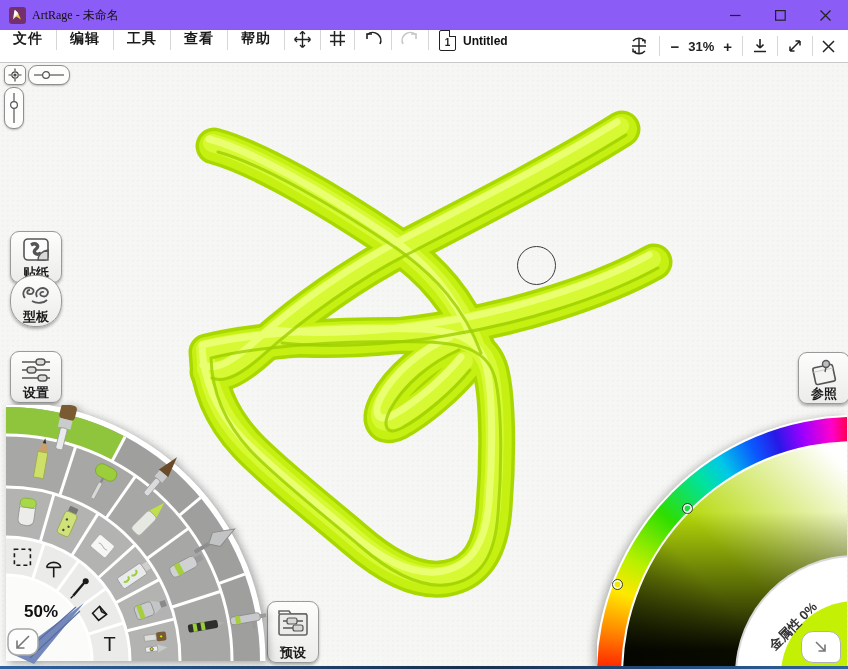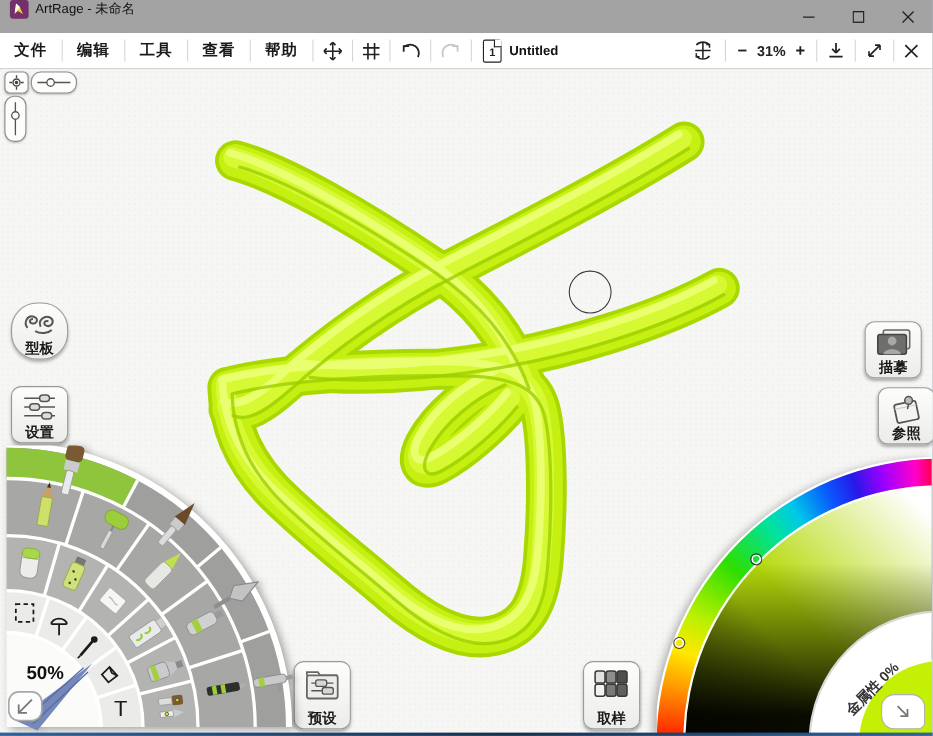--- a/index.html
+++ b/index.html
@@ -2,29 +2,29 @@
 <html><head>
 <meta charset="utf-8">
 <style>
   html,body{margin:0;padding:0;background:#333;}
   .window{
     position:relative;width:848px;height:669px;overflow:hidden;
     background:#fff;font-family:"Liberation Sans","DejaVu Sans",sans-serif;
     box-shadow:inset 1px 0 #a9b5c0, inset -1px 0 #a9b5c0;
   }
   
-  .titlebar{position:absolute;left:0;top:0;width:100%;height:30px;background:#a3a3a3;display:flex;}
+  .titlebar{position:absolute;left:0;top:0;width:100%;height:30px;background:#8b5cf6;display:flex;align-items:center;font-family:Liberation Serif, serif;}
   .app-icon{width:17px;height:17px;margin:0 6px 0 9px;border-radius:3px;background:#73306a;position:relative;flex:0 0 auto;}
   .app-icon::after{content:"";position:absolute;left:4px;top:3px;width:8px;height:10px;background:linear-gradient(135deg,#fff 40%,#e9c73a 60%);clip-path:polygon(20% 0,60% 30%,100% 100%,40% 70%,0 100%);}
   .title-text{font-size:12px;color:#111;}
   .win-controls{margin-left:auto;display:flex;height:100%;}
   .win-btn{width:45px;height:100%;display:flex;align-items:center;justify-content:center;}
   .win-btn svg{display:block;}
   
-  .menubar{position:absolute;left:0;top:30px;width:100%;height:32px;background:#fff;border-bottom:1px solid #c9c9c9;display:flex;align-items:center;box-shadow:0 1px 2px rgba(0,0,0,.12);}
+  .menubar{position:absolute;left:0;top:30px;width:100%;height:32px;background:#fff;border-bottom:1px solid #c9c9c9;display:flex;align-items:flex-start;box-shadow:0 1px 2px rgba(0,0,0,.12);}
   .menu-item{font-size:14px;font-weight:700;color:#1a1a1a;padding:0 13px;letter-spacing:1px;}
   .sep{width:1px;height:20px;background:#d6d6d6;flex:0 0 auto;}
   .mb-icon{padding:0 8px;display:flex;align-items:center;}
   .doc-chip{display:flex;align-items:center;gap:7px;padding:0 10px;}
   .doc-glyph{width:15px;height:19px;border:1.6px solid #222;border-radius:2px;position:relative;display:flex;align-items:flex-end;justify-content:center;background:#fff;}
   .doc-glyph::before{content:"";position:absolute;right:-1px;top:-1px;width:6px;height:6px;background:#fff;border-left:1.6px solid #222;border-bottom:1.6px solid #222;}
   .doc-badge{font-size:10px;font-weight:700;color:#222;line-height:1;margin-bottom:2px;}
   .doc-name{font-size:12px;font-weight:700;color:#111;}
   .mb-right{margin-left:auto;display:flex;align-items:center;height:100%;}
   .zoom-chunk{display:flex;align-items:center;gap:9px;padding:0 10px;font-weight:700;color:#222;}
@@ -242,20 +242,30 @@
           <circle cx="13" cy="6" r="3.4" fill="#fff"></circle>
       </svg>
     </div>
     <div class="widget" id="vslider-widget">
       <svg width="12" height="32" fill="none" stroke="#555" stroke-width="1.2">
         <path d="M6,1 V31"></path>
           <circle cx="6" cy="13" r="3.4" fill="#fff"></circle>
       </svg>
     </div>
 
+    <div class="panel-btn" style="left:10px;top:168px;">
+      <span class="icon">
+        <svg width="30" height="26" fill="none">
+          <rect x="3" y="2" width="24" height="21" rx="4" fill="#fdfdfd" stroke="#555" stroke-width="1.6"></rect>
+          <path d="M10,8 C15,5 19,9 15,12 C11,15 15,19 20,16" stroke="#555" stroke-width="3.4" fill="none"></path>
+          <path d="M17,23 L27,23 L27,13 C21,14 17,18 17,23 Z" fill="#d8d8d6" stroke="#555" stroke-width="1.4"></path>
+        </svg>
+      </span>
+      <span class="lbl">贴纸</span>
+    </div>
     <div class="panel-btn" style="left:10px;top:212px;border-radius:24px;">
       <span class="icon">
         <svg width="32" height="26" fill="none" stroke="#555" stroke-width="1.8">
           <path d="M5,17 C1,12 5,5 11,7 C16,9 13,14 9,13 C6,12 7,9 10,9" fill="#f2f2f0"></path>
           <path d="M17,16 C14,10 21,5 26,8 C30,11 27,17 22,15 C19,14 20,10 24,11" fill="#f2f2f0"></path>
           <path d="M12,20 C17,23 24,22 27,19"></path>
         </svg>
       </span>
       <span class="lbl">型板</span>
     </div>
@@ -264,31 +274,20 @@
         <svg width="32" height="26" fill="none" stroke="#555" stroke-width="1.4">
           <path d="M2,5 H30 M2,13 H30 M2,21 H30"></path>
           <rect x="16" y="2" width="9" height="6" rx="3" fill="#dcdcda"></rect>
           <rect x="7" y="10" width="9" height="6" rx="3" fill="#dcdcda"></rect>
           <rect x="18" y="18" width="9" height="6" rx="3" fill="#dcdcda"></rect>
         </svg>
       </span>
       <span class="lbl">设置</span>
     </div>
 
-    <div class="panel-btn" style="left:786px;top:229px;">
-      <span class="icon">
-        <svg width="34" height="26">
-          <rect x="8" y="2" width="24" height="17" rx="2" fill="#eee" stroke="#666" stroke-width="1.4"></rect>
-          <rect x="3" y="6" width="26" height="18" rx="2" fill="#6e6e6c" stroke="#444" stroke-width="1.4"></rect>
-          <circle cx="16" cy="12" r="4" fill="#a8a8a6"></circle>
-          <path d="M8,24 C9,18 23,18 24,24 Z" fill="#a8a8a6"></path>
-        </svg>
-      </span>
-      <span class="lbl">描摹</span>
-    </div>
     <div class="panel-btn" style="left:786px;top:289px;margin-left:12px;">
       <span class="icon">
         <svg width="30" height="28">
           <g transform="rotate(-12 15 16)">
             <rect x="5" y="8" width="20" height="17" rx="2" fill="#f4f4f2" stroke="#555" stroke-width="1.6"></rect>
             <path d="M5,12 L25,12" stroke="#ccc" stroke-width="1"></path>
           </g>
           <circle cx="17" cy="6" r="3.5" fill="#bdbdbb" stroke="#555" stroke-width="1.4"></circle>
           <path d="M17,9 L16,14" stroke="#555" stroke-width="1.4"></path>
         </svg>
@@ -300,35 +299,20 @@
       <span class="icon">
         <svg width="36" height="32" fill="none">
           <path d="M4,7 V4 H14 L16,7 H32" stroke="#666" stroke-width="1.6"></path>
           <rect x="4" y="7" width="28" height="21" rx="2" fill="#ececea" stroke="#666" stroke-width="1.6"></rect>
           <path d="M8,14 H28 M8,21 H28" stroke="#555" stroke-width="1.3"></path>
           <rect x="12" y="11" width="10" height="6" rx="2" fill="#d6d6d4" stroke="#555" stroke-width="1.2"></rect>
           <rect x="18" y="18" width="10" height="6" rx="2" fill="#d6d6d4" stroke="#555" stroke-width="1.2"></rect>
         </svg>
       </span>
       <span class="lbl">预设</span>
-    </div>
-    <div class="panel-btn tall" style="left:530px;top:538px;">
-      <span class="icon">
-        <svg width="36" height="30">
-          <g stroke="#3a3a3a" stroke-width="1.4">
-            <rect x="3" y="3" width="9" height="11" rx="2" fill="#e2e2e0"></rect>
-            <rect x="13" y="3" width="9" height="11" rx="2" fill="#8e8e8c"></rect>
-            <rect x="23" y="3" width="9" height="11" rx="2" fill="#4e4e4c"></rect>
-            <rect x="3" y="15" width="9" height="11" rx="2" fill="#f2f2f0"></rect>
-            <rect x="13" y="15" width="9" height="11" rx="2" fill="#7a7a78"></rect>
-            <rect x="23" y="15" width="9" height="11" rx="2" fill="#606060"></rect>
-          </g>
-        </svg>
-      </span>
-      <span class="lbl">取样</span>
     </div>
   </div>
 
   <svg class="toolwheel-svg" width="270" height="262" viewBox="0 0 270 262">
 
     <path d="M262,256 A256,256 0 0 0 6,0" fill="none" stroke="#fff" stroke-width="7"></path>
 
     <path d="M260,256 A254,254 0 0 0 6,2 L6,30 A226,226 0 0 1 232,256 Z" fill="#9f9f9d"></path>
     <path d="M125.1,31.7 A254,254 0 0 0 6,2 L6,30 A226,226 0 0 1 112,56.4 Z" fill="#8fc53c"></path>
     <path d="M232,256 A226,226 0 0 0 6,30 L6,82 A174,174 0 0 1 180,256 Z" fill="#a7a7a5"></path>

